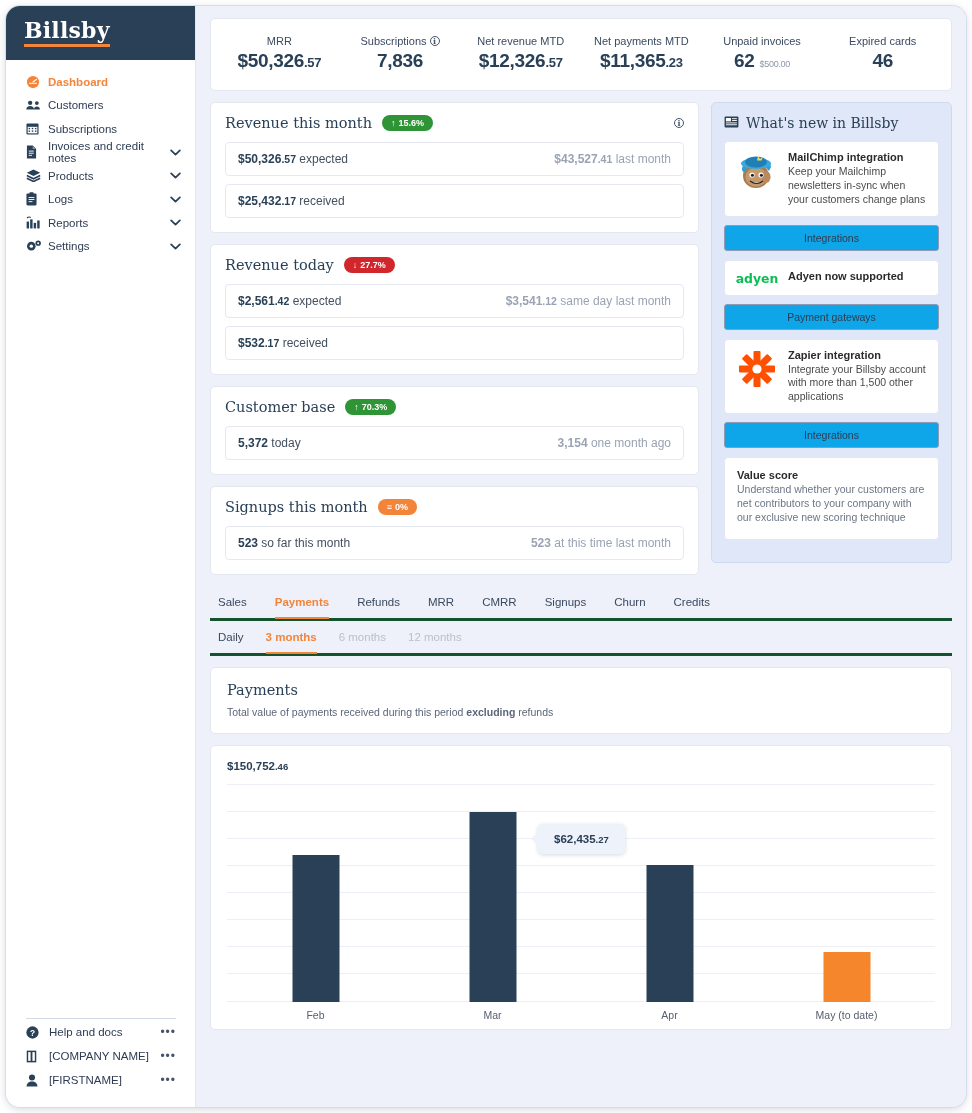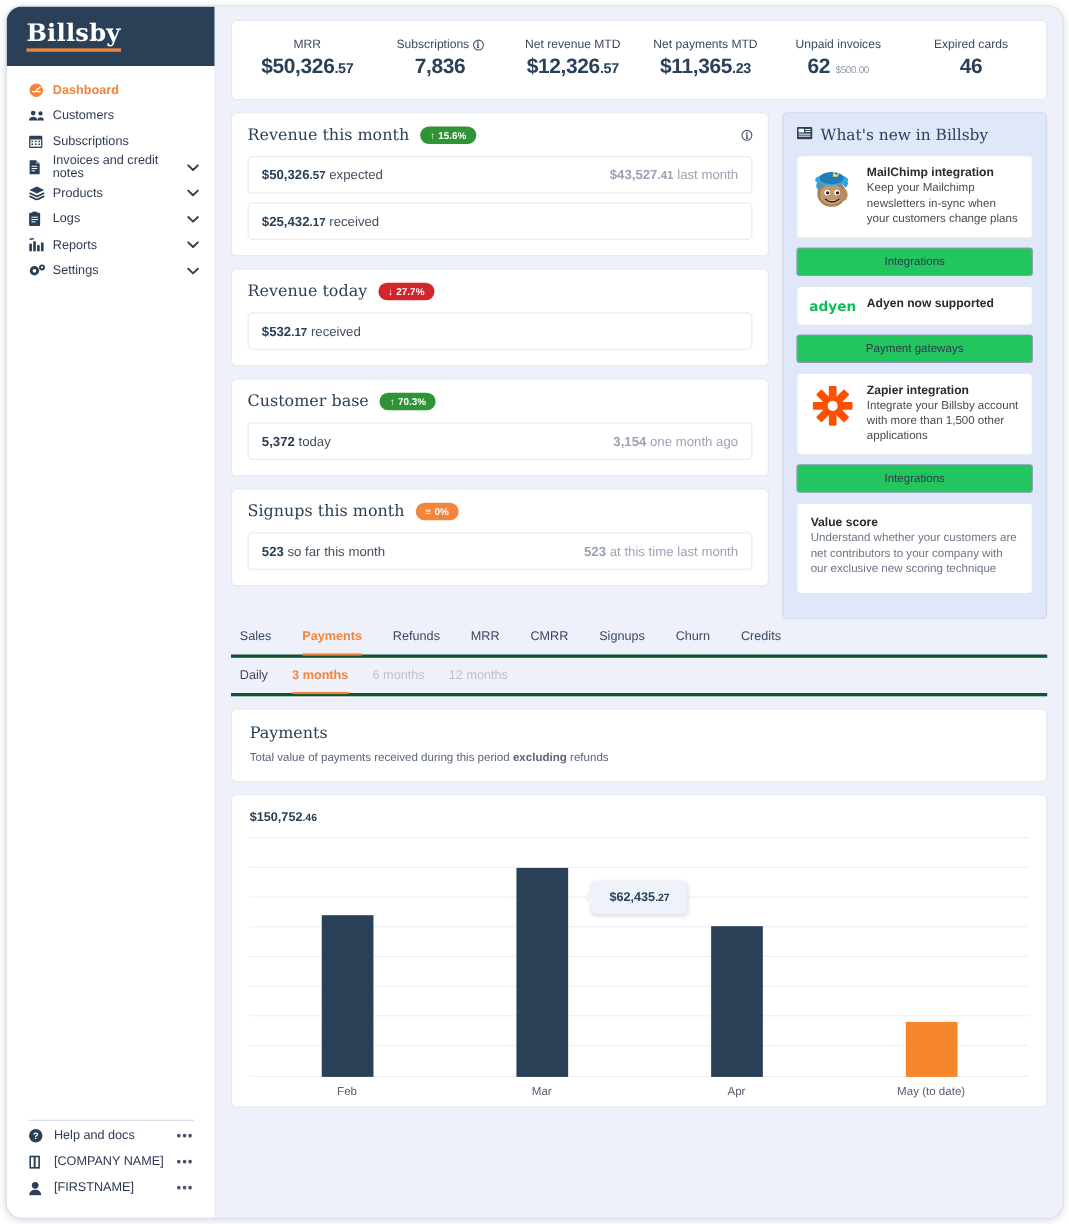--- a/index.html
+++ b/index.html
@@ -127,21 +127,21 @@
   .wn-card {
     background: #fff; border: 1px solid #e3e7f0; border-radius: 4px;
     padding: 9px 10px; display: flex; gap: 9px; align-items: flex-start;
     margin-bottom: 8px;
   }
   .wn-logo { width: 44px; flex: 0 0 44px; display: flex; justify-content: center;}
   .wn-body { flex: 1; }
   .wn-h { font-size: 11px; font-weight: bold; color: #2b2b2b; margin-bottom: 2px; }
   .wn-p { font-size: 10.5px; color: #4b4b4b; line-height: 1.32; }
   .wn-btn {
-    display: block; width: 100%; background: #22c55e; border: 1px solid #8d9cb4;
+    display: block; width: 100%; background: #0ea5e9; border: 1px solid #8d9cb4;
     border-radius: 3px; color: #2e3b4e; font-size: 10.5px; text-align: center;
     padding: 6px 0; margin-bottom: 9px; cursor: pointer;
     font-family: "Liberation Sans", sans-serif;
   }
   .wn-card.fade .wn-p { color: #6c7686; }
   .wn-card.fade { padding: 11px 12px 14px; }
 
   
   .tabrow { display: flex; border-bottom: 3px solid #14532d; padding: 0 8px; }
   .tab {
@@ -431,20 +431,24 @@
           </div>
         </div>
 
         <div class="card metric">
           <div class="metric-head">
             <span class="metric-title">Revenue today</span>
             <span class="pill down">
                 <span>↓</span>
                 <span>27.7%</span>
               </span>
+          </div>
+          <div class="row-box">
+            <span><b>$2,561</b><b class="dec-sm">.42</b><span> expected</span></span>
+            <span class="muted"><b>$3,541</b><b class="dec-sm">.12</b><span> same day last month</span></span>
           </div>
           <div class="row-box">
             <span><b>$532</b><b class="dec-sm">.17</b><span> received</span></span>
             <span class="muted"></span>
           </div>
         </div>
 
         <div class="card metric">
           <div class="metric-head">
             <span class="metric-title">Customer base</span>

